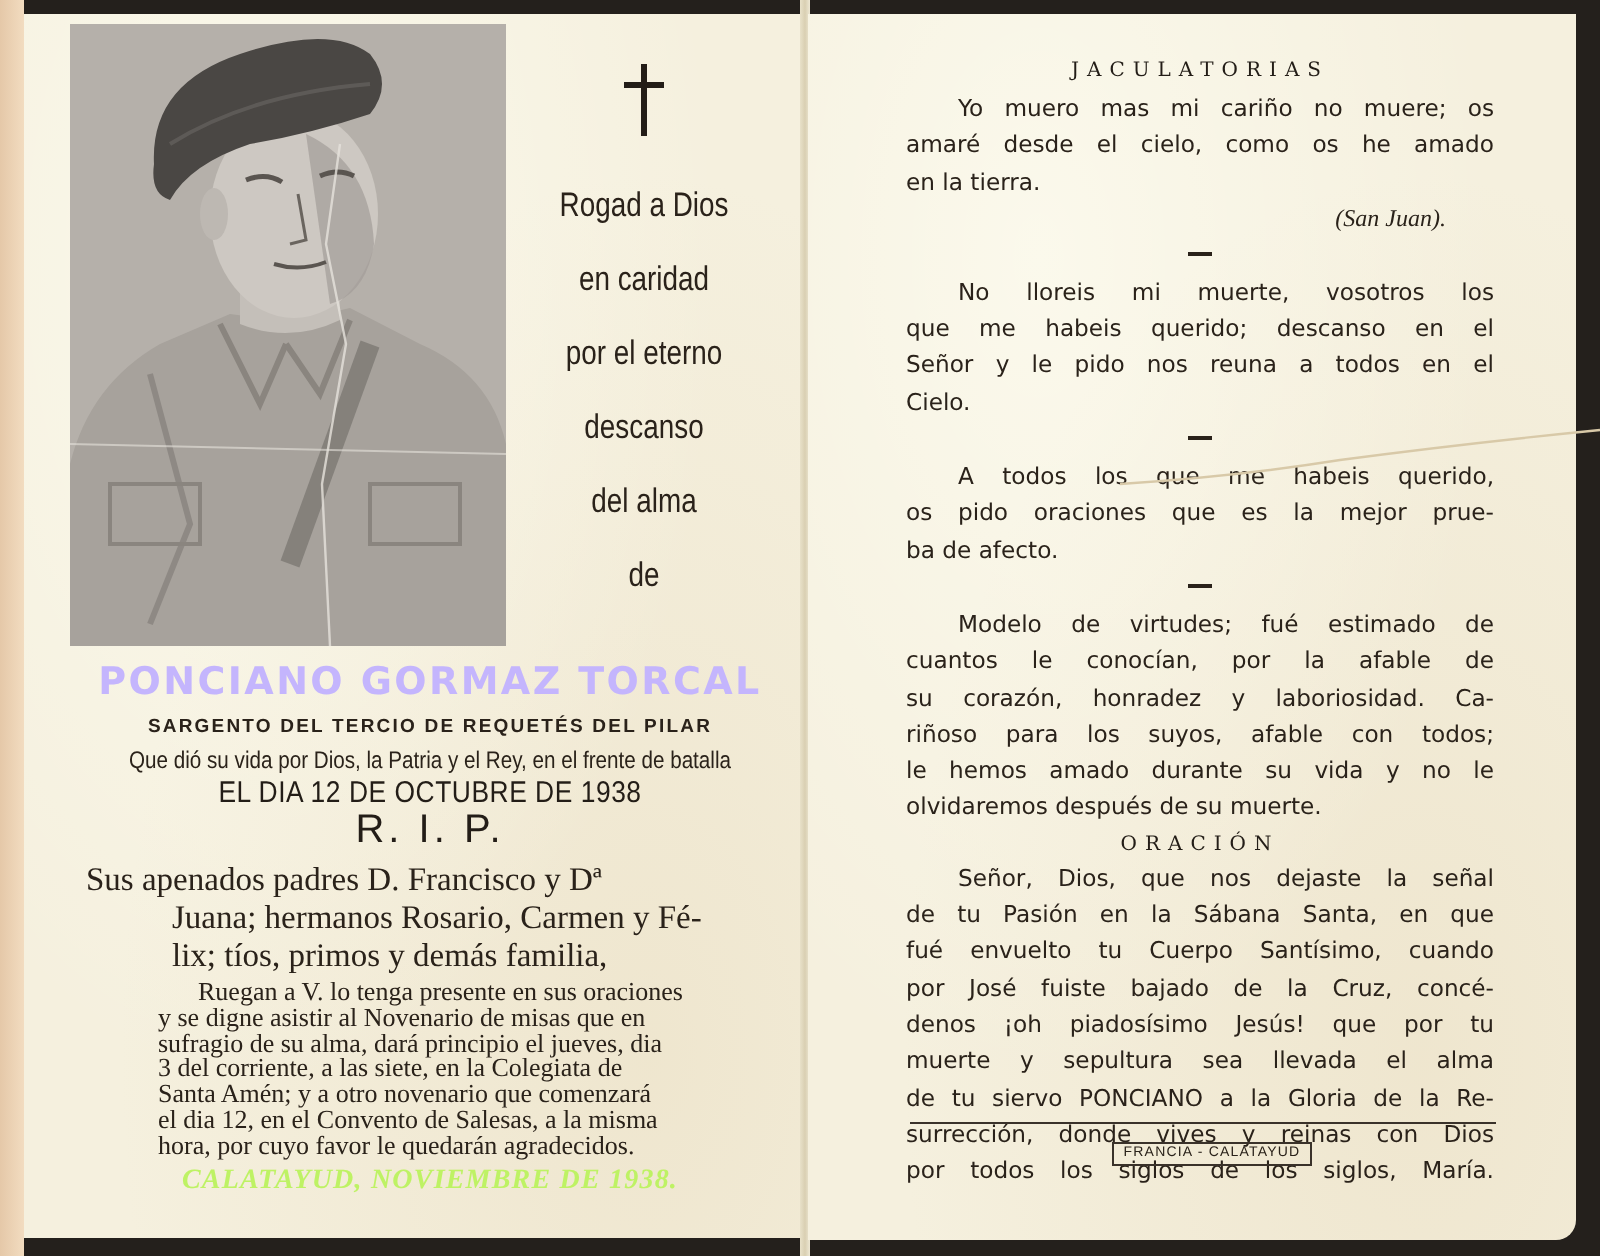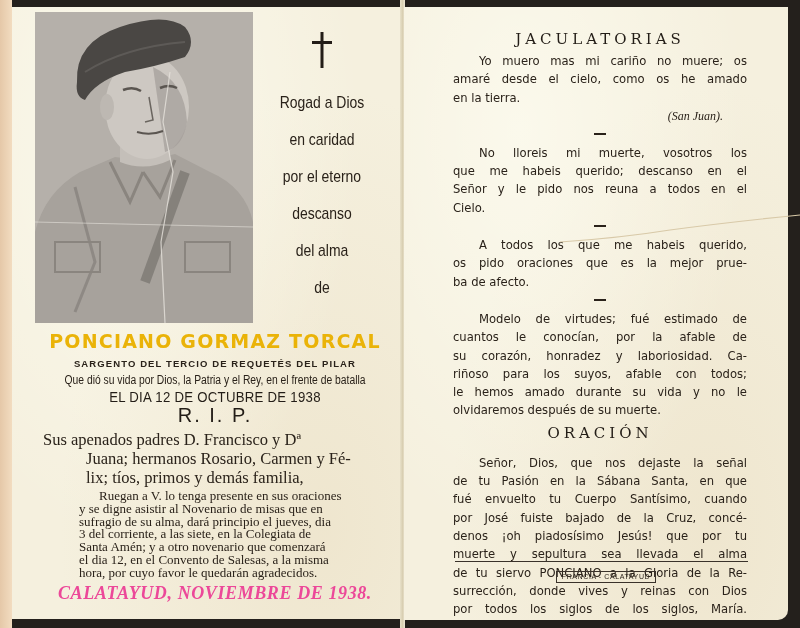--- a/index.html
+++ b/index.html
@@ -50,21 +50,21 @@
     text-align: center;
     font-family: "Liberation Sans Narrow", "Liberation Sans", sans-serif;
     font-size: 17px; line-height: 37px; color: #2a221a;
     transform: scaleX(0.82); transform-origin: center top;
   }
   .rogad div { white-space: nowrap; }
 
   .name {
     position: absolute; left: 30px; top: 330px; width: 370px; text-align: center;
     font-family: "DejaVu Sans", sans-serif; font-weight: bold;
-    font-size: 19px; letter-spacing: 1.2px; color: #eab308;
+    font-size: 19px; letter-spacing: 1.2px; color: #c4b5fd;
   }
   .rank {
     position: absolute; left: 30px; top: 358px; width: 370px; text-align: center;
     font-size: 9.5px; font-weight: bold; letter-spacing: 1.1px; color: #2a221a;
   }
   .gave {
     position: absolute; left: 30px; top: 373px; width: 370px; text-align: center;
     font-size: 12px; white-space: nowrap; color: #2a221a;
     transform: scaleX(0.86); transform-origin: center top;
   }
@@ -87,27 +87,27 @@
   .ruegan {
     position: absolute; left: 79px; top: 490px; width: 328px;
     font-family: "Liberation Serif", serif; 
     font-size: 13px; line-height: 12.8px; color: #2a221a; text-align: justify;
   }
   .ruegan div { white-space: nowrap; }
   .ruegan .first { padding-left: 20px; }
   .city {
     position: absolute; left: 30px; top: 583px; width: 370px; text-align: center;
     font-family: "Liberation Serif", serif; font-style: italic; font-weight: bold;
-    font-size: 18px; letter-spacing: 0.6px; color: #ec4899;
+    font-size: 14px; letter-spacing: 0.6px; color: #bef264;
   }
 
   
   .right-col { position: absolute; left: 453px; top: 30px; width: 294px; }
   .heading {
-    text-align: center; font-size: 15px; letter-spacing: 4px; color: #231d17;
+    text-align: center; font-size: 10px; letter-spacing: 4px; color: #231d17;
     font-family: "DejaVu Serif", serif;
   }
   .para {
     font-family: "DejaVu Sans", sans-serif; font-size: 11.6px; line-height: 18.3px;
     text-align: justify; color: #2a221a;
   }
   .para div { text-align: justify; text-align-last: justify; white-space: nowrap; }
   .para div.last { text-align-last: left; }
   .para .indent { padding-left: 26px; }
   .attrib {
@@ -242,21 +242,21 @@
       <div class="indent">Modelo de virtudes; fué estimado de</div>
       <div>cuantos le conocían, por la afable de</div>
       <div>su corazón, honradez y laboriosidad. Ca-</div>
       <div>riñoso para los suyos, afable con todos;</div>
       <div>le hemos amado durante su vida y no le</div>
       <div class="last">olvidaremos después de su muerte.</div>
     </div>
 
     <div class="heading" style="margin-top:4px;">ORACIÓN</div>
 
-    <div class="para" style="margin-top:12px;">
+    <div class="para" style="margin-top:2px;">
       <div class="indent">Señor, Dios, que nos dejaste la señal</div>
       <div>de tu Pasión en la Sábana Santa, en que</div>
       <div>fué envuelto tu Cuerpo Santísimo, cuando</div>
       <div>por José fuiste bajado de la Cruz, concé-</div>
       <div>denos ¡oh piadosísimo Jesús! que por tu</div>
       <div>muerte y sepultura sea llevada el alma</div>
       <div>de tu siervo PONCIANO a la Gloria de la Re-</div>
       <div>surrección, donde vives y reinas con Dios</div>
       <div>por todos los siglos de los siglos, María.</div>
     </div>

